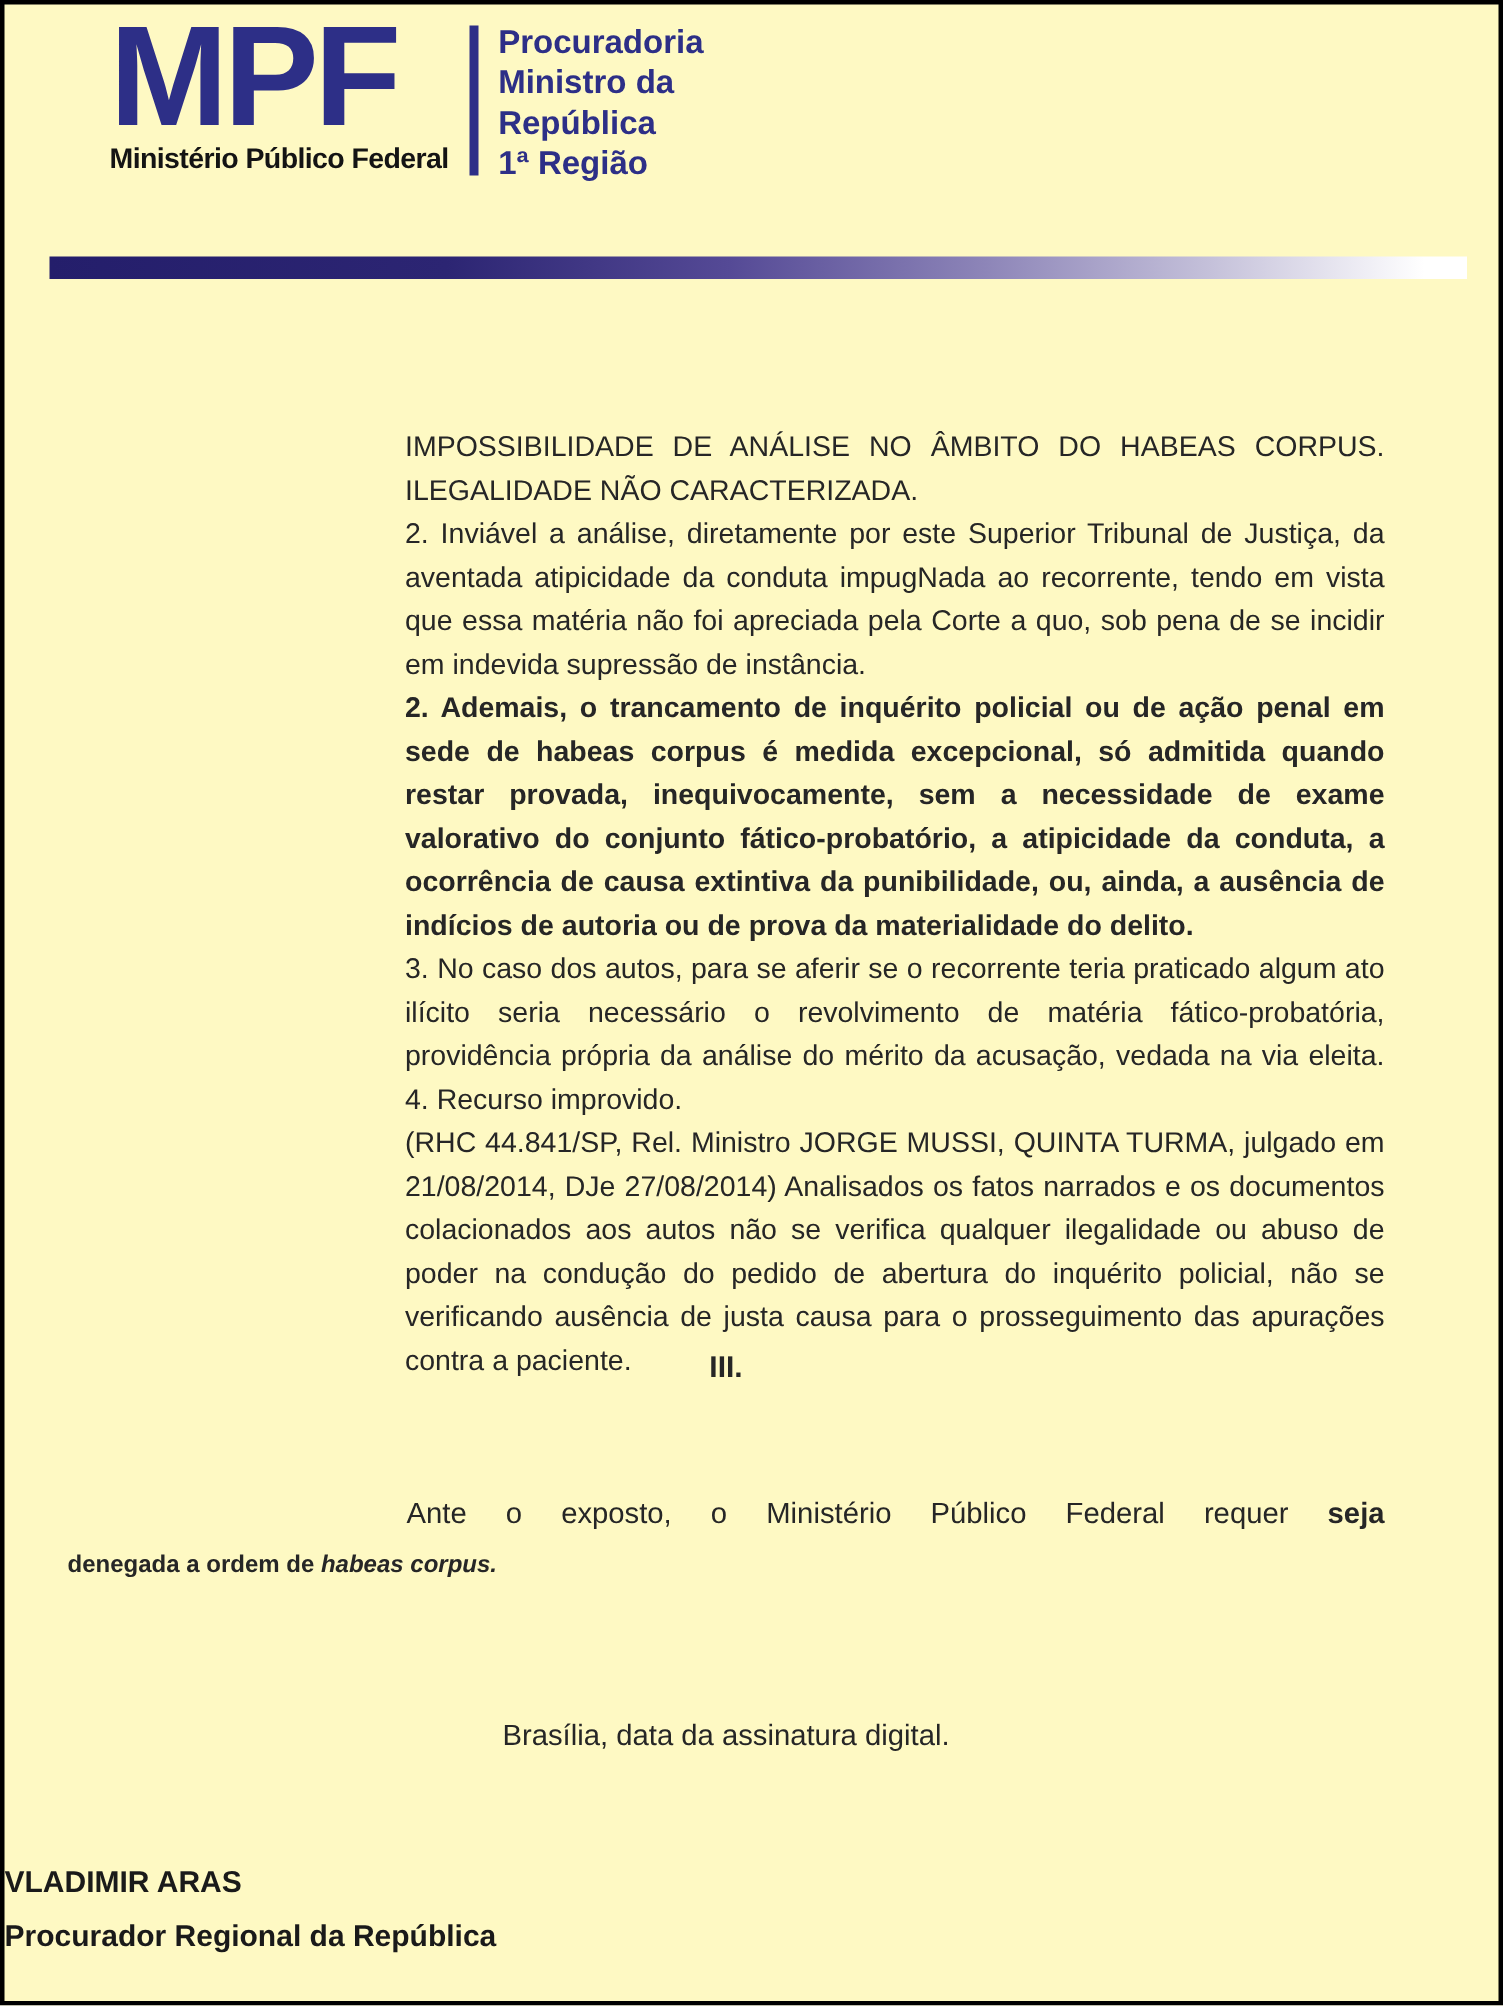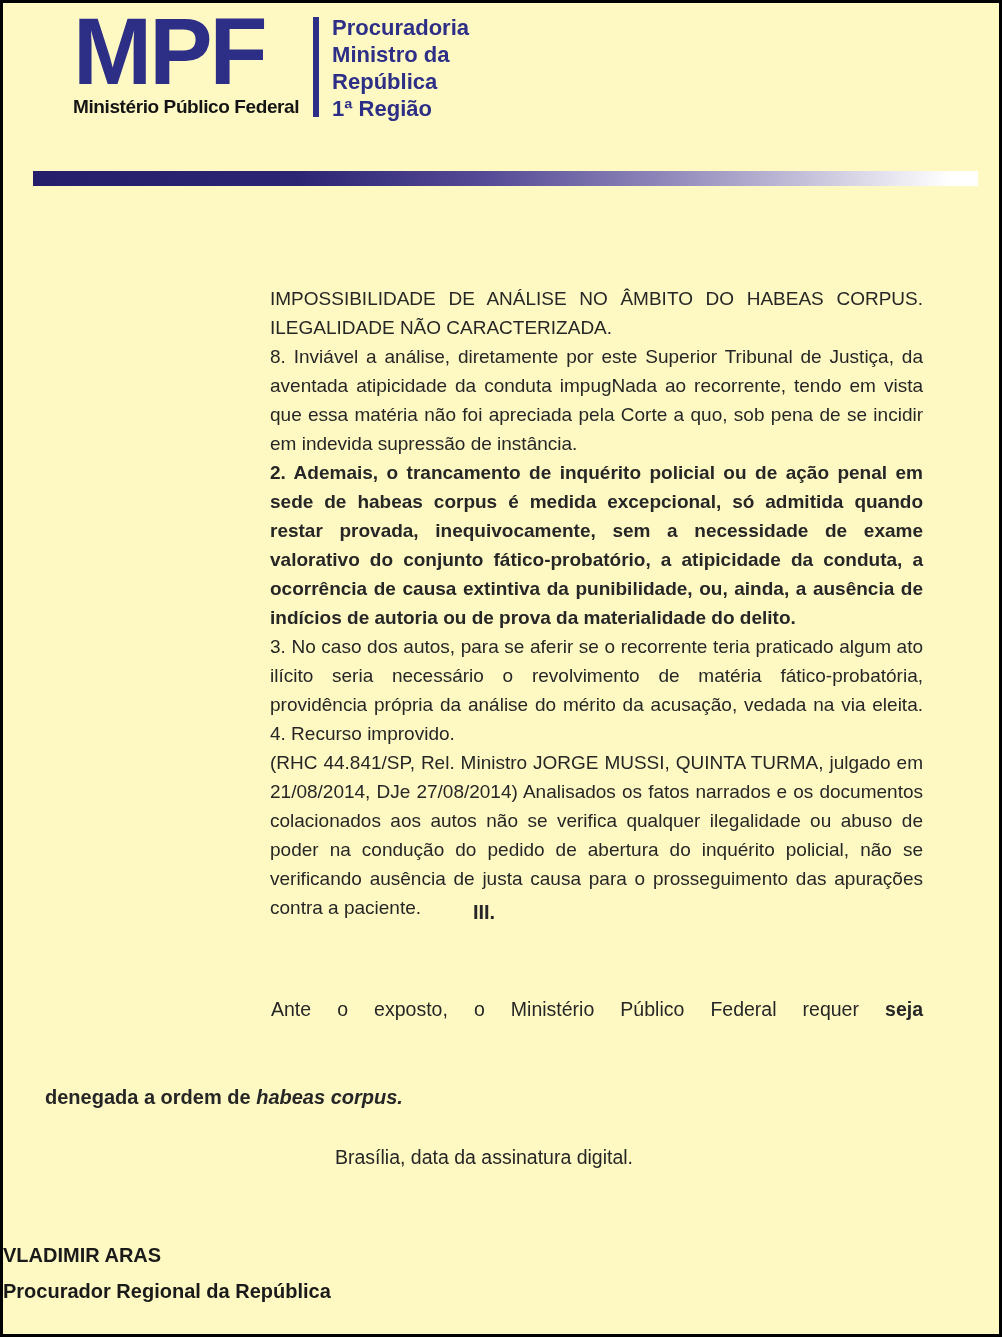--- a/index.html
+++ b/index.html
@@ -100,22 +100,22 @@
     font-size: 19.5px;
     text-indent: 226px;
     text-align: justify;
     text-align-last: justify;
     white-space: normal;
   }
   .closing-line1 b { font-weight: bold; }
   .closing-line2 {
     position: absolute;
     left: 42px;
-    top: 1083px;
-    font-size: 20px;
+    top: 1032px;
+    font-size: 16px;
     font-weight: bold;
   }
   .closing-line2 .it { font-style: italic; }
 
   .place-date {
     position: absolute;
     left: 42px;
     top: 1143px;
     width: 878px;
     text-align: center;
@@ -151,21 +151,21 @@
       <div>Ministro da</div>
       <div>República</div>
       <div>1ª Região</div>
     </div>
   </div>
 
   <div class="gradient-bar"></div>
 
   <div class="quote">
     <p>IMPOSSIBILIDADE DE ANÁLISE NO ÂMBITO DO HABEAS CORPUS. ILEGALIDADE NÃO CARACTERIZADA.</p>
-    <p>8. Inviável a análise, diretamente por este Superior Tribunal de Justiça, da aventada atipicidade da conduta impugNada ao recorrente, tendo em vista que essa matéria não foi apreciada pela Corte a quo, sob pena de se incidir em indevida supressão de instância.</p>
+    <p>2. Inviável a análise, diretamente por este Superior Tribunal de Justiça, da aventada atipicidade da conduta impugNada ao recorrente, tendo em vista que essa matéria não foi apreciada pela Corte a quo, sob pena de se incidir em indevida supressão de instância.</p>
     <p class="bold">2. Ademais, o trancamento de inquérito policial ou de ação penal em sede de habeas corpus é medida excepcional, só admitida quando restar provada, inequivocamente, sem a necessidade de exame valorativo do conjunto fático-probatório, a atipicidade da conduta, a ocorrência de causa extintiva da punibilidade, ou, ainda, a ausência de indícios de autoria ou de prova da materialidade do delito.</p>
     <p>3. No caso dos autos, para se aferir se o recorrente teria praticado algum ato ilícito seria necessário o revolvimento de matéria fático-probatória, providência própria da análise do mérito da acusação, vedada na via eleita. 4. Recurso improvido.</p>
     <p>(RHC 44.841/SP, Rel. Ministro JORGE MUSSI, QUINTA TURMA, julgado em 21/08/2014, DJe 27/08/2014) Analisados os fatos narrados e os documentos colacionados aos autos não se verifica qualquer ilegalidade ou abuso de poder na condução do pedido de abertura do inquérito policial, não se verificando ausência de justa causa para o prosseguimento das apurações contra a paciente.</p>
   </div>
 
   <div class="section-number">III.</div>
 
   <div class="closing-line1"><span>Ante o exposto, o Ministério Público Federal requer</span> <b>seja</b></div>
 
   <div class="closing-line2"><span>denegada a ordem de</span> <span class="it">habeas corpus.</span></div>

